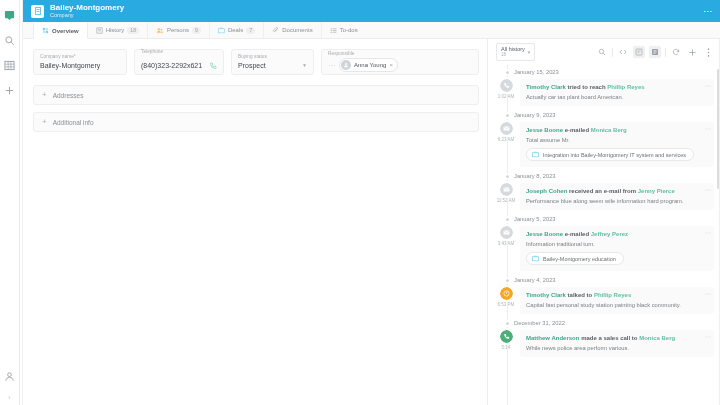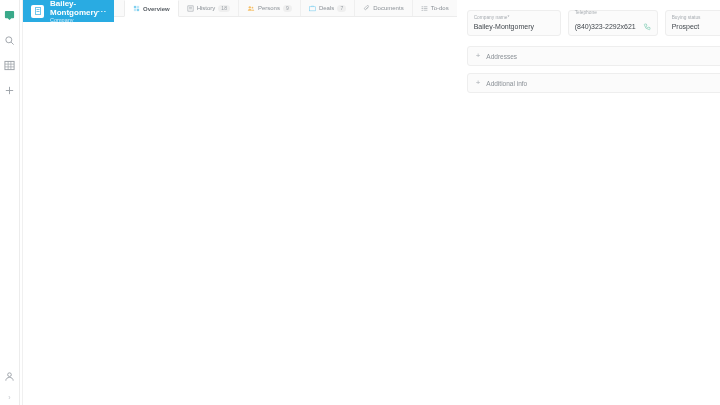--- a/index.html
+++ b/index.html
@@ -33,21 +33,21 @@
 
   
   .gutter {
     width: 3px; height: 405px; background: #ffffff;
     border-right: 1px solid #f0f0f0; flex: 0 0 3px;
   }
 
   
   .main {
     flex: 1 1 auto; height: 405px; position: relative;
-    display: flex; background: #ffffff;
+    display: flex; flex-direction: column; background: #ffffff;
     min-width: 0;
   }
 
   
   .header {
     height: 22px; background: #29ABE2;
     display: flex; align-items: center; padding: 0 8px;
     flex: 0 0 22px;
   }
   .hdr-icon {

